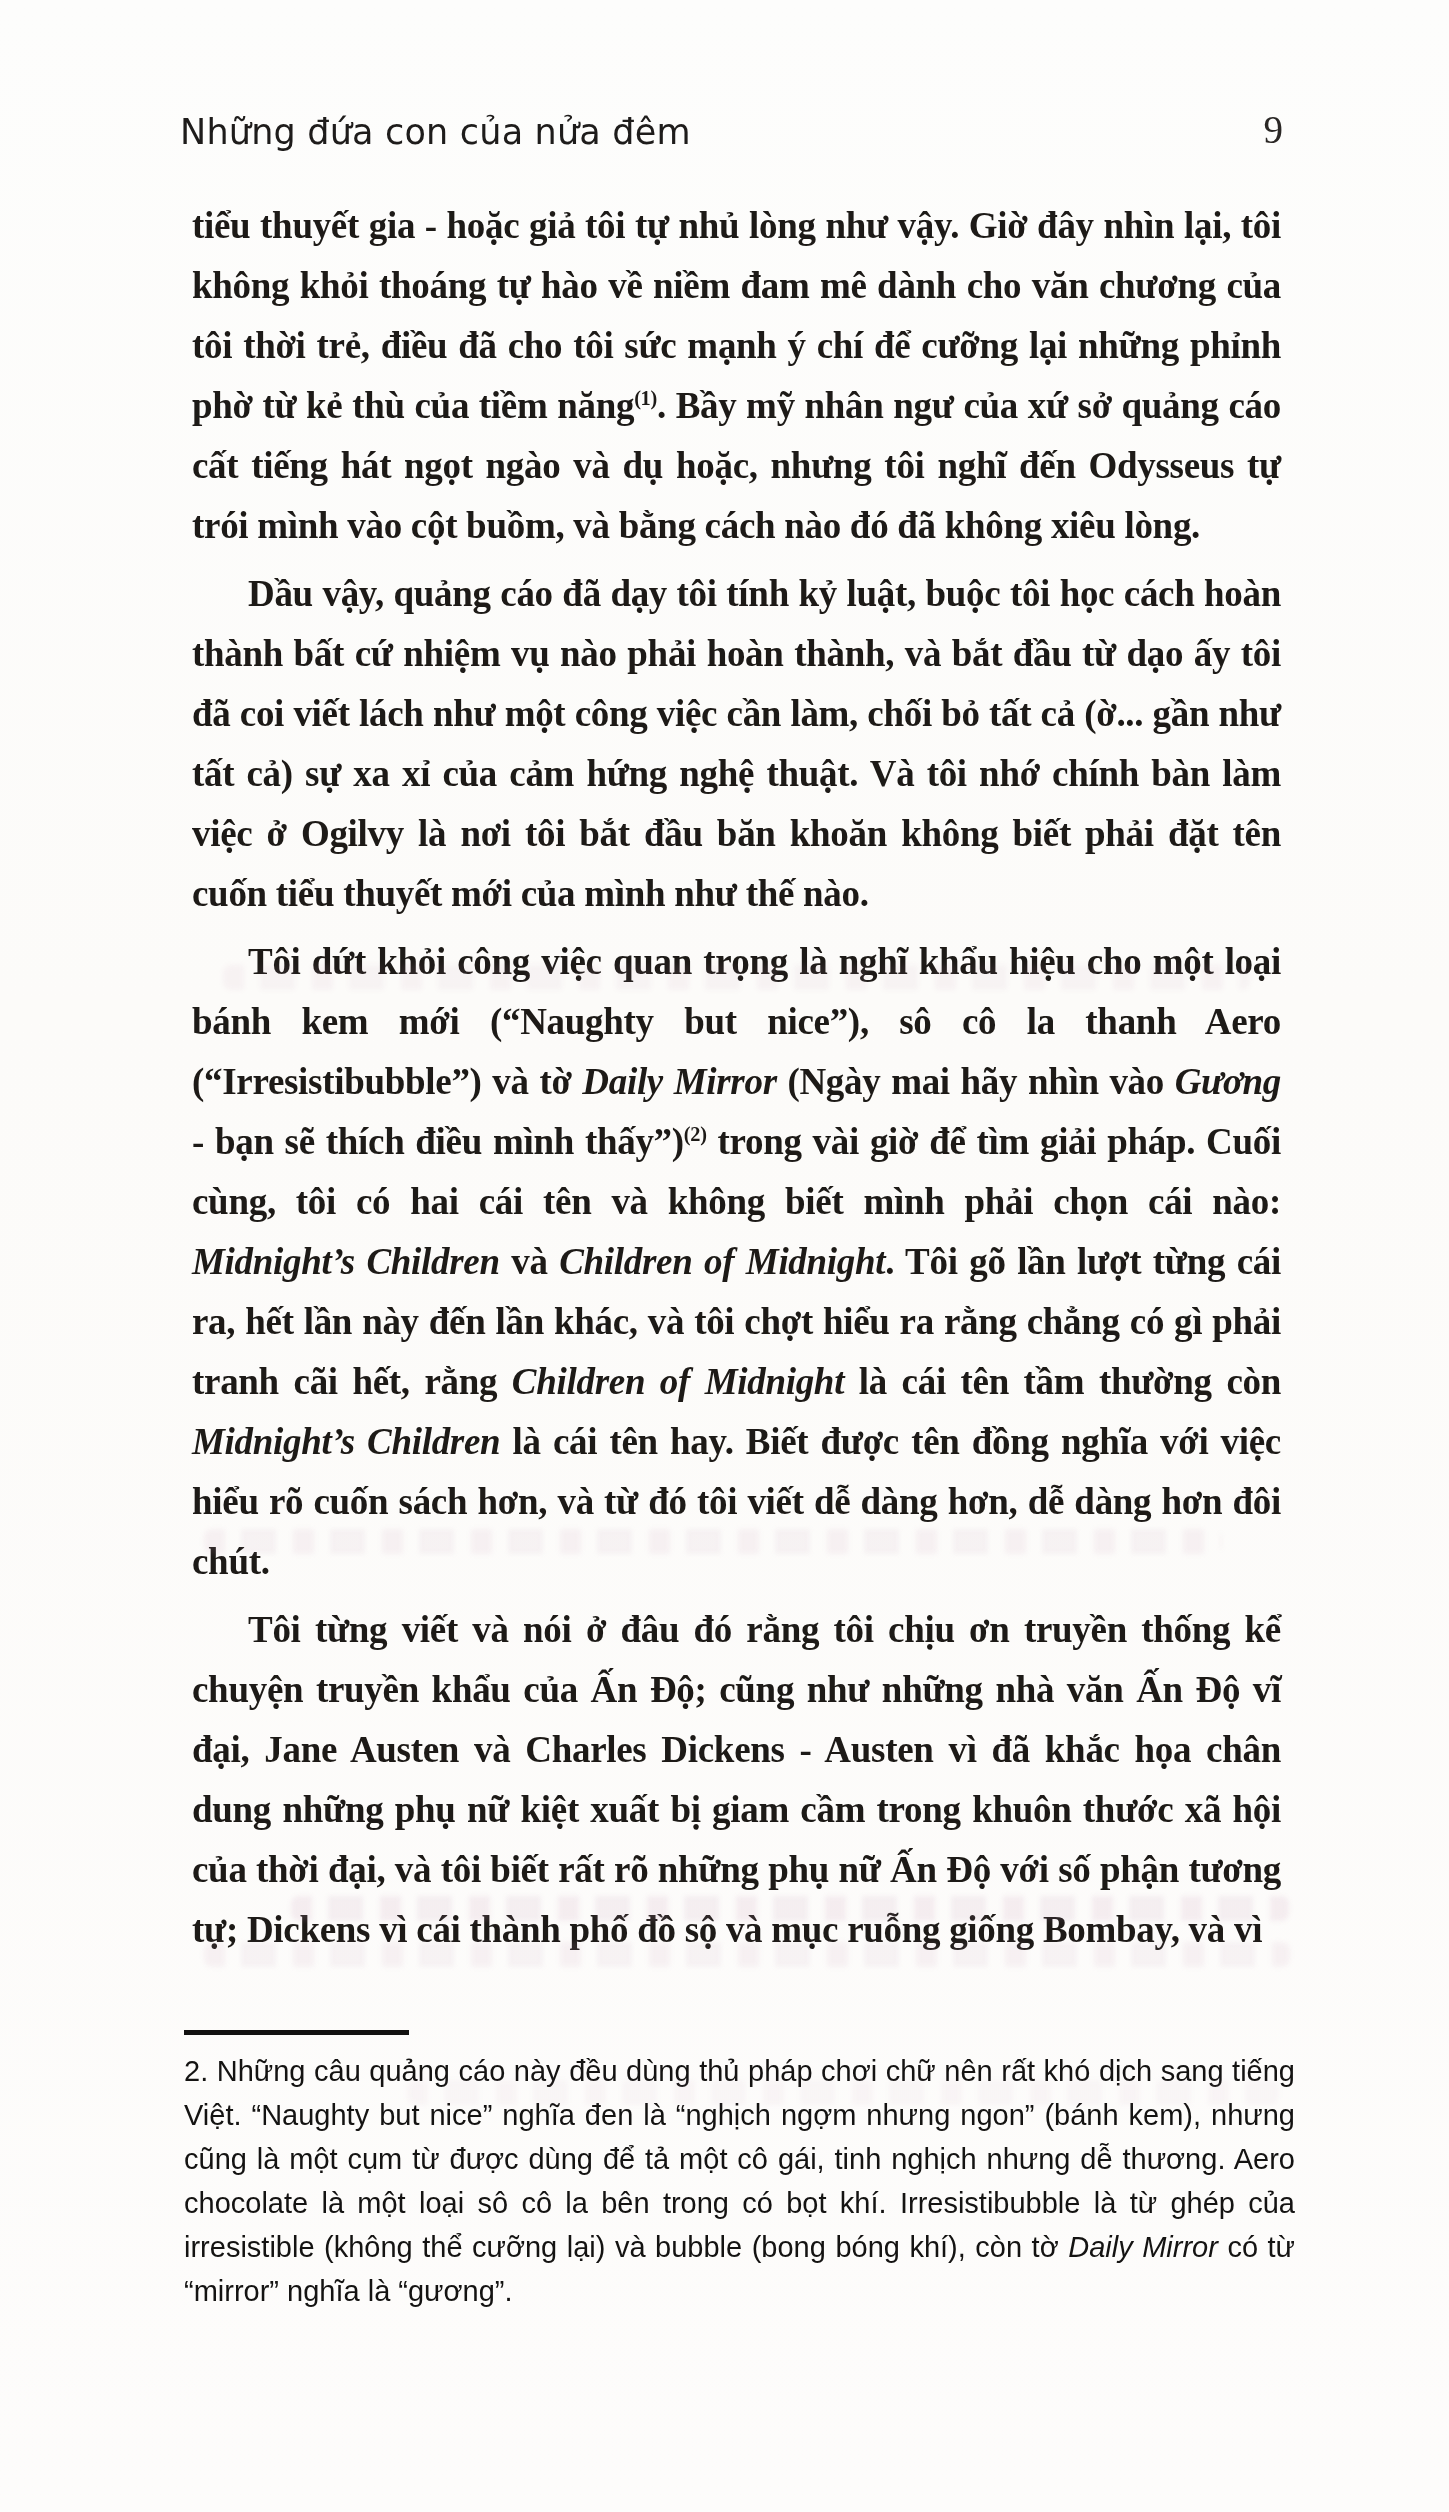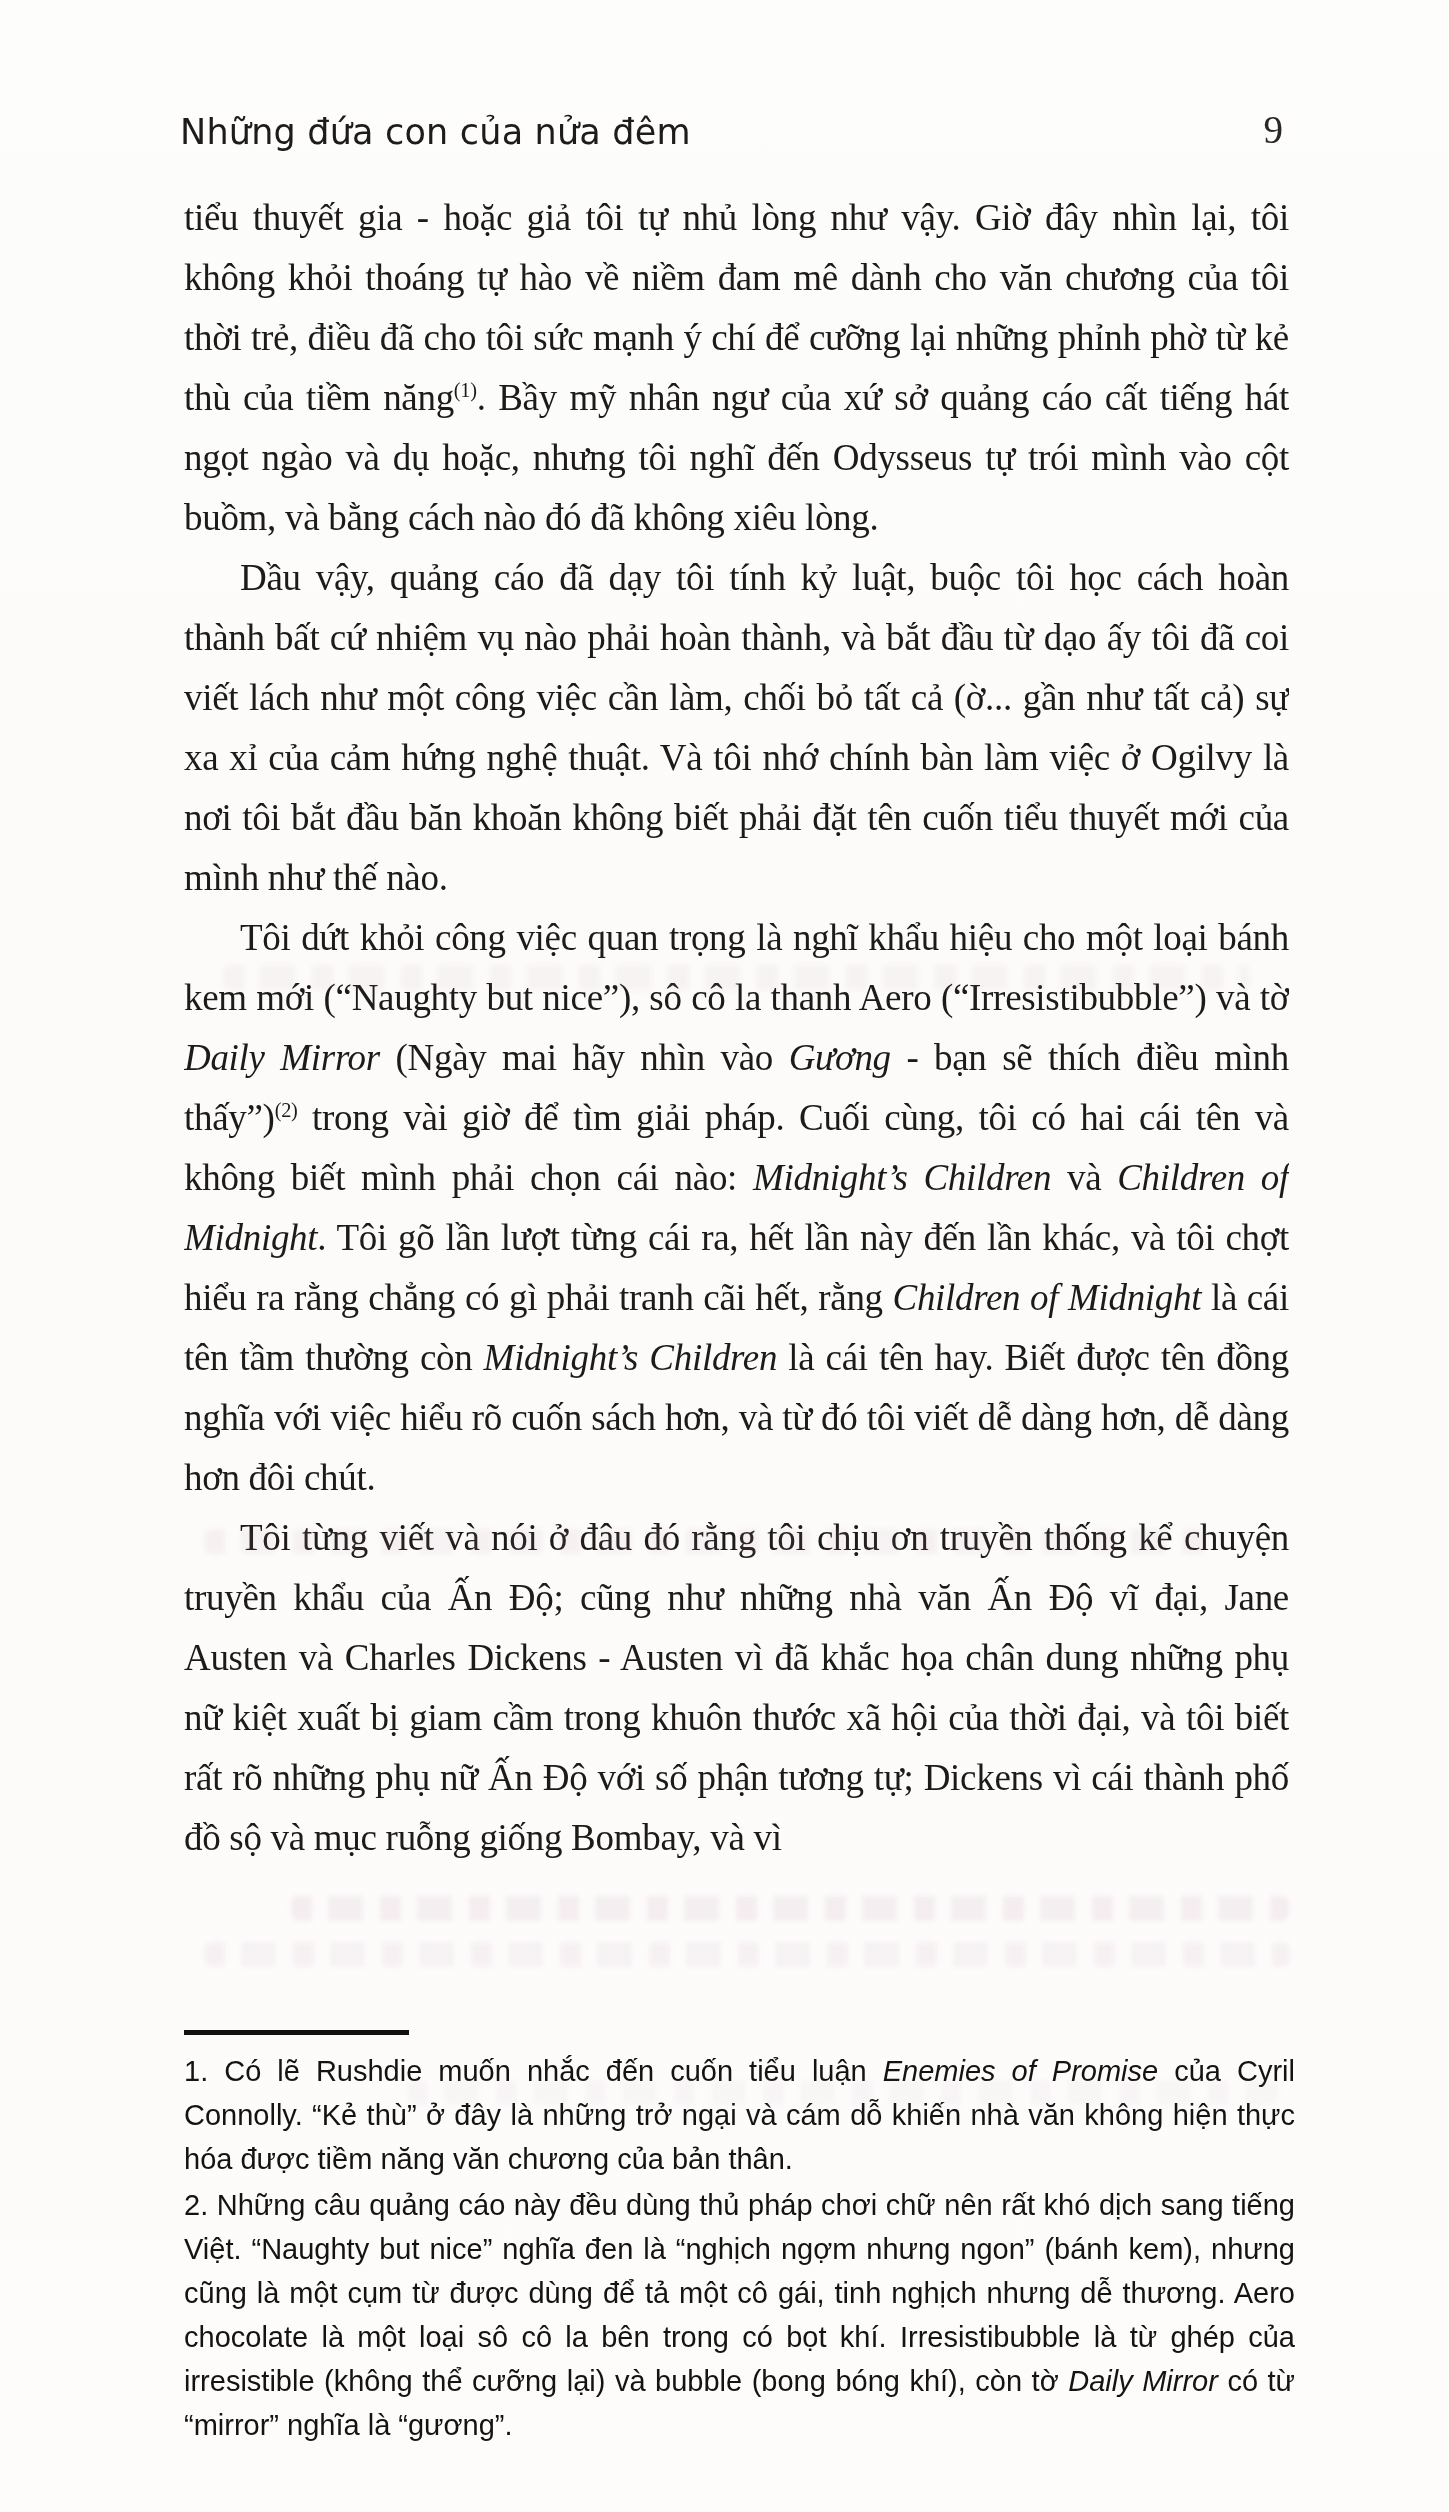--- a/index.html
+++ b/index.html
@@ -29,21 +29,21 @@
   
   .body-text {
     position: absolute; left: 184px; top: 188px;
     width: 1105px; height: 1834px; overflow: hidden;
     font-family: "Liberation Serif", serif;
     font-size: 37px; line-height: 60px;
     letter-spacing: -0.3px;
     color: #1d1a17;
     text-align: justify;
   }
-  .para { margin: 0; padding: 0; }
+  .para { margin: 8px; padding: 0; font-weight: bold; }
   .para.indent { text-indent: 56px; }
   .body-text sup, .footnotes sup {
     font-size: 0.55em; line-height: 0; vertical-align: super;
   }
   
   .footnote-rule {
     position: absolute; left: 184px; top: 2030px;
     width: 225px; height: 4.8px; background: #121110;
   }
   
@@ -86,21 +86,20 @@
   <div class="body-text">
     <p class="para"><span>tiểu thuyết gia - hoặc giả tôi tự nhủ lòng như vậy. Giờ đây nhìn lại, tôi không khỏi thoáng tự hào về niềm đam mê dành cho văn chương của tôi thời trẻ, điều đã cho tôi sức mạnh ý chí để cưỡng lại những phỉnh phờ từ kẻ thù của tiềm năng</span><sup>(1)</sup><span>. Bầy mỹ nhân ngư của xứ sở quảng cáo cất tiếng hát ngọt ngào và dụ hoặc, nhưng tôi nghĩ đến Odysseus tự trói mình vào cột buồm, và bằng cách nào đó đã không xiêu lòng.</span></p>
     <p class="para indent"><span>Dầu vậy, quảng cáo đã dạy tôi tính kỷ luật, buộc tôi học cách hoàn thành bất cứ nhiệm vụ nào phải hoàn thành, và bắt đầu từ dạo ấy tôi đã coi viết lách như một công việc cần làm, chối bỏ tất cả (ờ... gần như tất cả) sự xa xỉ của cảm hứng nghệ thuật. Và tôi nhớ chính bàn làm việc ở Ogilvy là nơi tôi bắt đầu băn khoăn không biết phải đặt tên cuốn tiểu thuyết mới của mình như thế nào.</span></p>
     <p class="para indent"><span>Tôi dứt khỏi công việc quan trọng là nghĩ khẩu hiệu cho một loại bánh kem mới (“Naughty but nice”), sô cô la thanh Aero (“Irresistibubble”) và tờ </span><i>Daily Mirror</i><span> (Ngày mai hãy nhìn vào </span><i>Gương</i><span> - bạn sẽ thích điều mình thấy”)</span><sup>(2)</sup><span> trong vài giờ để tìm giải pháp. Cuối cùng, tôi có hai cái tên và không biết mình phải chọn cái nào: </span><i>Midnight’s Children</i><span> và </span><i>Children of Midnight</i><span>. Tôi gõ lần lượt từng cái ra, hết lần này đến lần khác, và tôi chợt hiểu ra rằng chẳng có gì phải tranh cãi hết, rằng </span><i>Children of Midnight</i><span> là cái tên tầm thường còn </span><i>Midnight’s Children</i><span> là cái tên hay. Biết được tên đồng nghĩa với việc hiểu rõ cuốn sách hơn, và từ đó tôi viết dễ dàng hơn, dễ dàng hơn đôi chút.</span></p>
     <p class="para indent"><span>Tôi từng viết và nói ở đâu đó rằng tôi chịu ơn truyền thống kể chuyện truyền khẩu của Ấn Độ; cũng như những nhà văn Ấn Độ vĩ đại, Jane Austen và Charles Dickens - Austen vì đã khắc họa chân dung những phụ nữ kiệt xuất bị giam cầm trong khuôn thước xã hội của thời đại, và tôi biết rất rõ những phụ nữ Ấn Độ với số phận tương tự; Dickens vì cái thành phố đồ sộ và mục ruỗng giống Bombay, và vì</span></p>
   </div>
 
   <div class="footnote-rule"></div>
 
   <div class="footnotes">
-    <p class="footnote"><span>1. Có lẽ Rushdie muốn nhắc đến cuốn tiểu luận </span><i>Enemies of Promise</i><span> của Cyril Connolly. “Kẻ thù” ở đây là những trở ngại và cám dỗ khiến nhà văn không hiện thực hóa được tiềm năng văn chương của bản thân.</span></p>
     <p class="footnote"><span>2. Những câu quảng cáo này đều dùng thủ pháp chơi chữ nên rất khó dịch sang tiếng Việt. “Naughty but nice” nghĩa đen là “nghịch ngợm nhưng ngon” (bánh kem), nhưng cũng là một cụm từ được dùng để tả một cô gái, tinh nghịch nhưng dễ thương. Aero chocolate là một loại sô cô la bên trong có bọt khí. Irresistibubble là từ ghép của irresistible (không thể cưỡng lại) và bubble (bong bóng khí), còn tờ </span><i>Daily Mirror</i><span> có từ “mirror” nghĩa là “gương”.</span></p>
   </div>
 
   <div class="bleed bleed-1"></div>
   <div class="bleed bleed-2"></div>
   <div class="bleed bleed-3"></div>
   <div class="bleed bleed-4"></div>
   <div class="bleed bleed-5"></div>
 
 </div>

